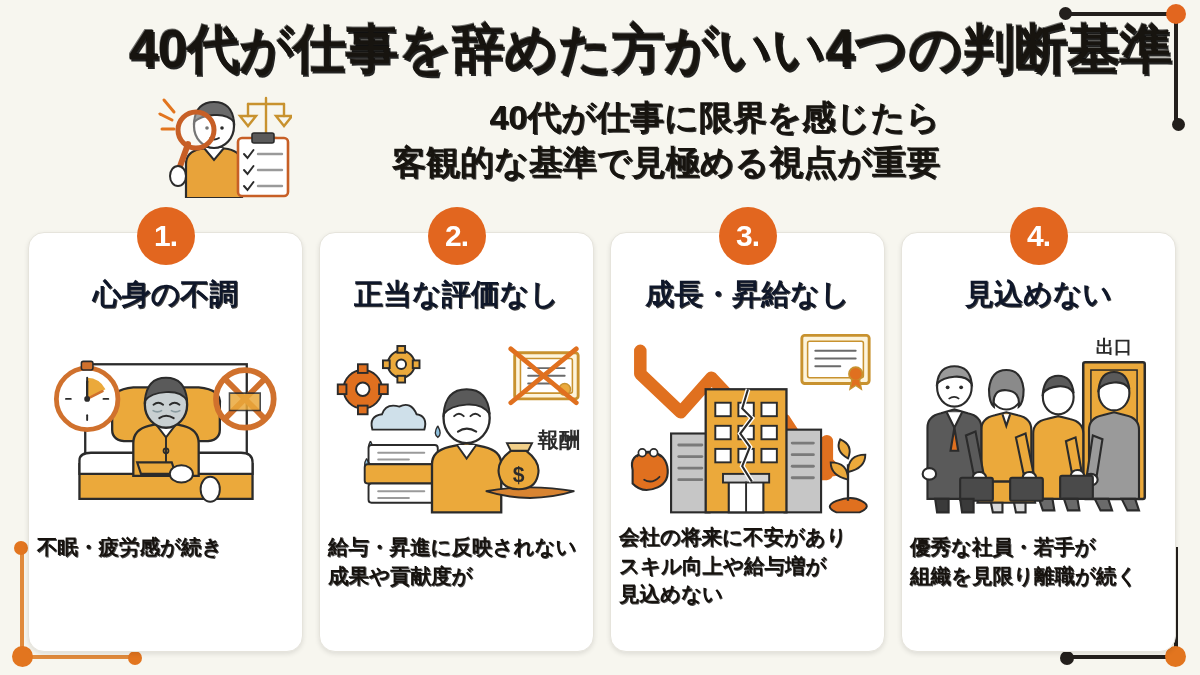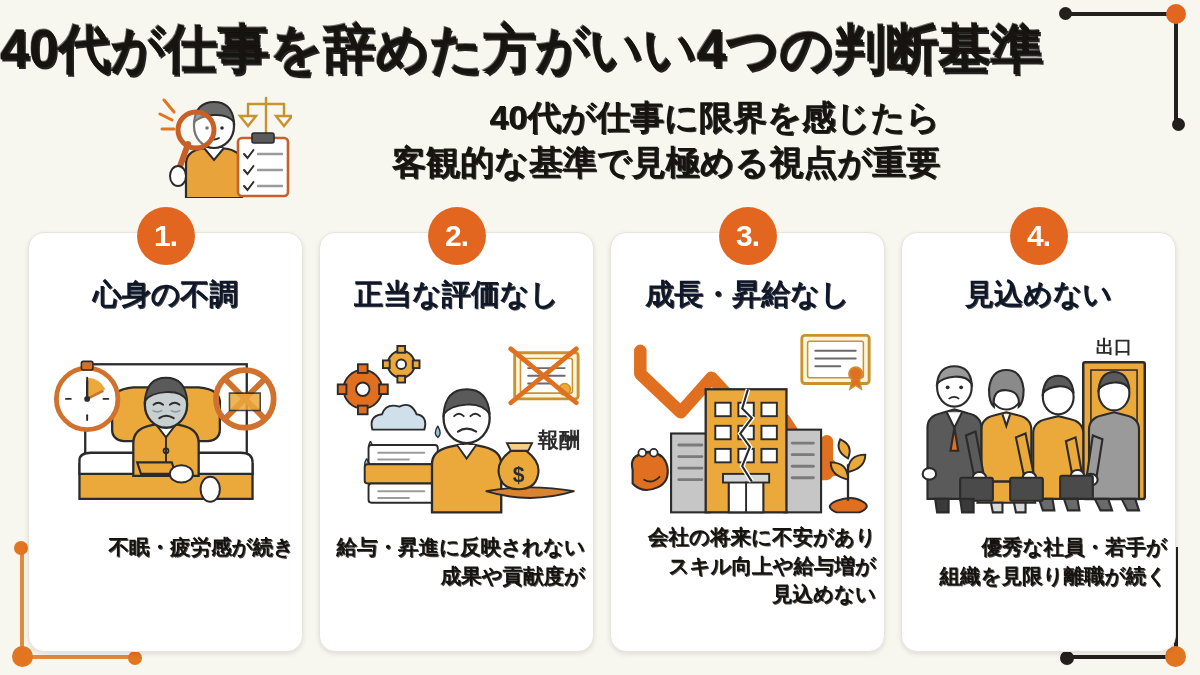--- a/index.html
+++ b/index.html
@@ -45,21 +45,21 @@
   .corner-br .h-bar { bottom: 8px; right: 10px; width: 106px; height: 4px; background: #231f1c; }
   .corner-br .corner-dot { bottom: 0px; right: 0px; width: 21px; height: 21px; background: #e2751f; }
   .corner-br .end-dot-h { bottom: 2px; right: 112px; width: 14px; height: 14px; background: #231f1c; }
 
   
   .header { position: absolute; top: 0; left: 0; width: 1200px; height: 205px; }
 
   .main-title {
     position: absolute;
     top: 14px; left: 0; width: 1172px;
-    text-align: left;
+    text-align: right;
     font-size: 53px;
     font-weight: 700;
     letter-spacing: -0.5px;
     color: #17140f;
     text-shadow: 1.5px 1.5px 0 rgba(0,0,0,0.85), -0.6px -0.6px 0 rgba(0,0,0,0.55);
     white-space: nowrap;
   }
 
   .header-illus {
     position: absolute;
@@ -129,21 +129,21 @@
     display: flex;
     align-items: center;
     justify-content: center;
     padding: 0 10px;
   }
 
   .card-caption {
     position: absolute;
     left: 8px; right: 8px;
     top: 300px;
-    text-align: right;
+    text-align: left;
     font-size: 20.5px;
     font-weight: 700;
     line-height: 1.4;
     color: #16120e;
     text-shadow: 0.9px 0.9px 0 rgba(0,0,0,0.7);
   }
   .card-caption.three-line { top: 290px; }
 </style>
 </head>
 <body>

